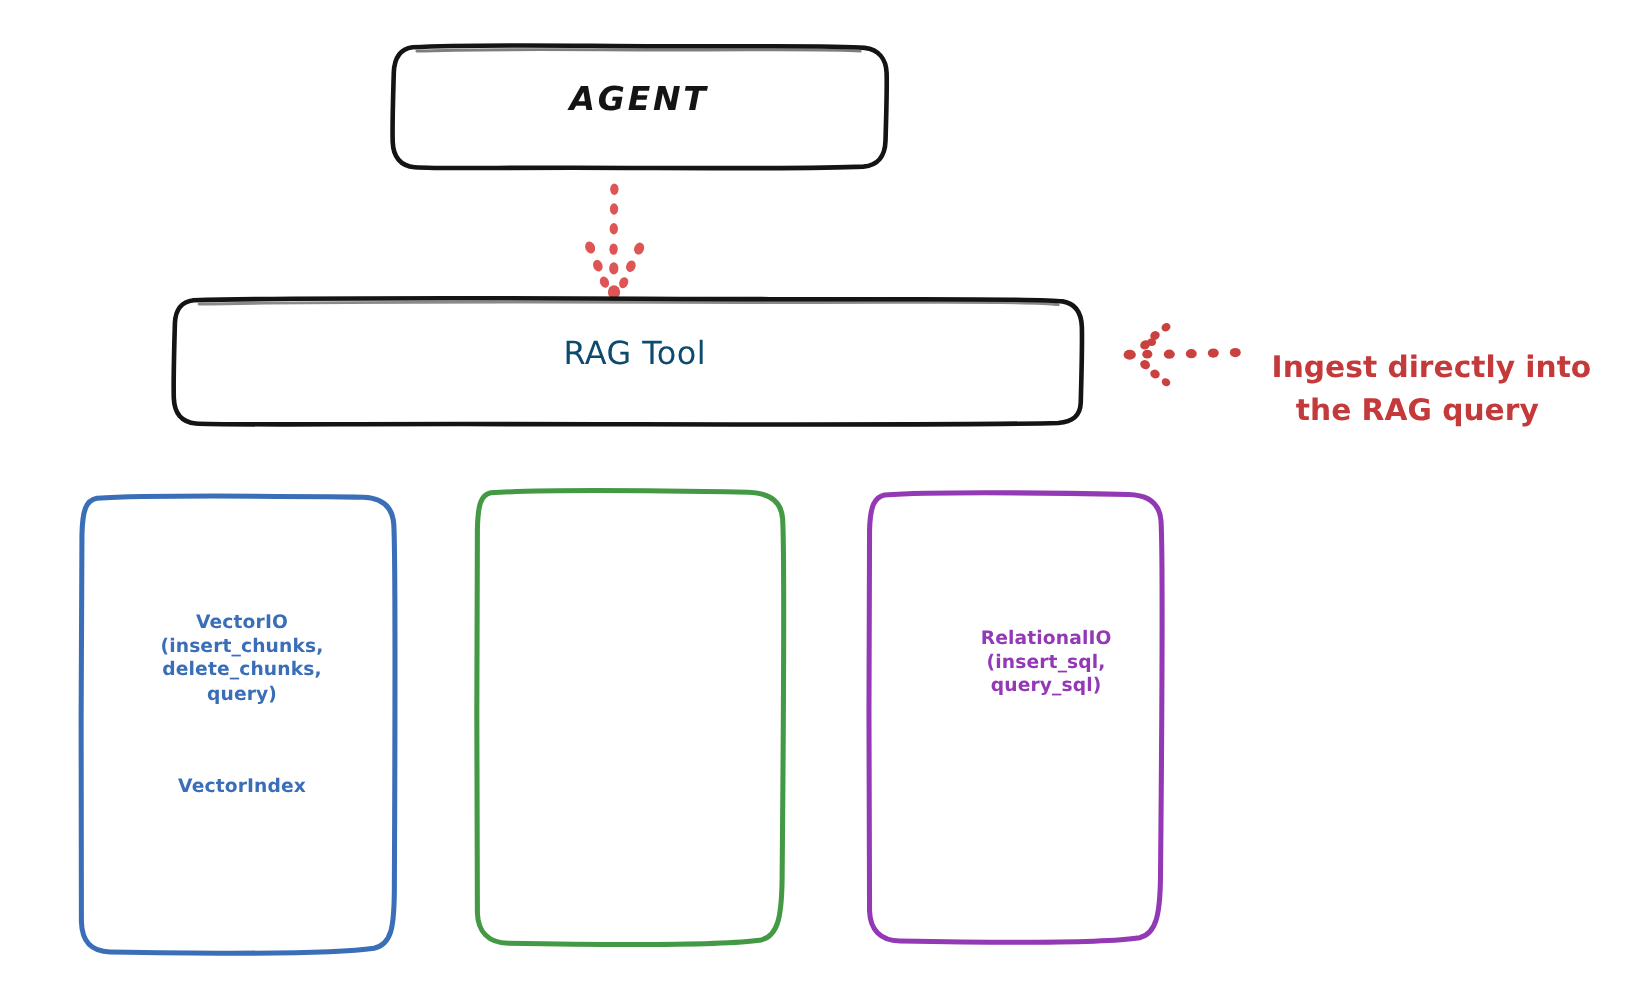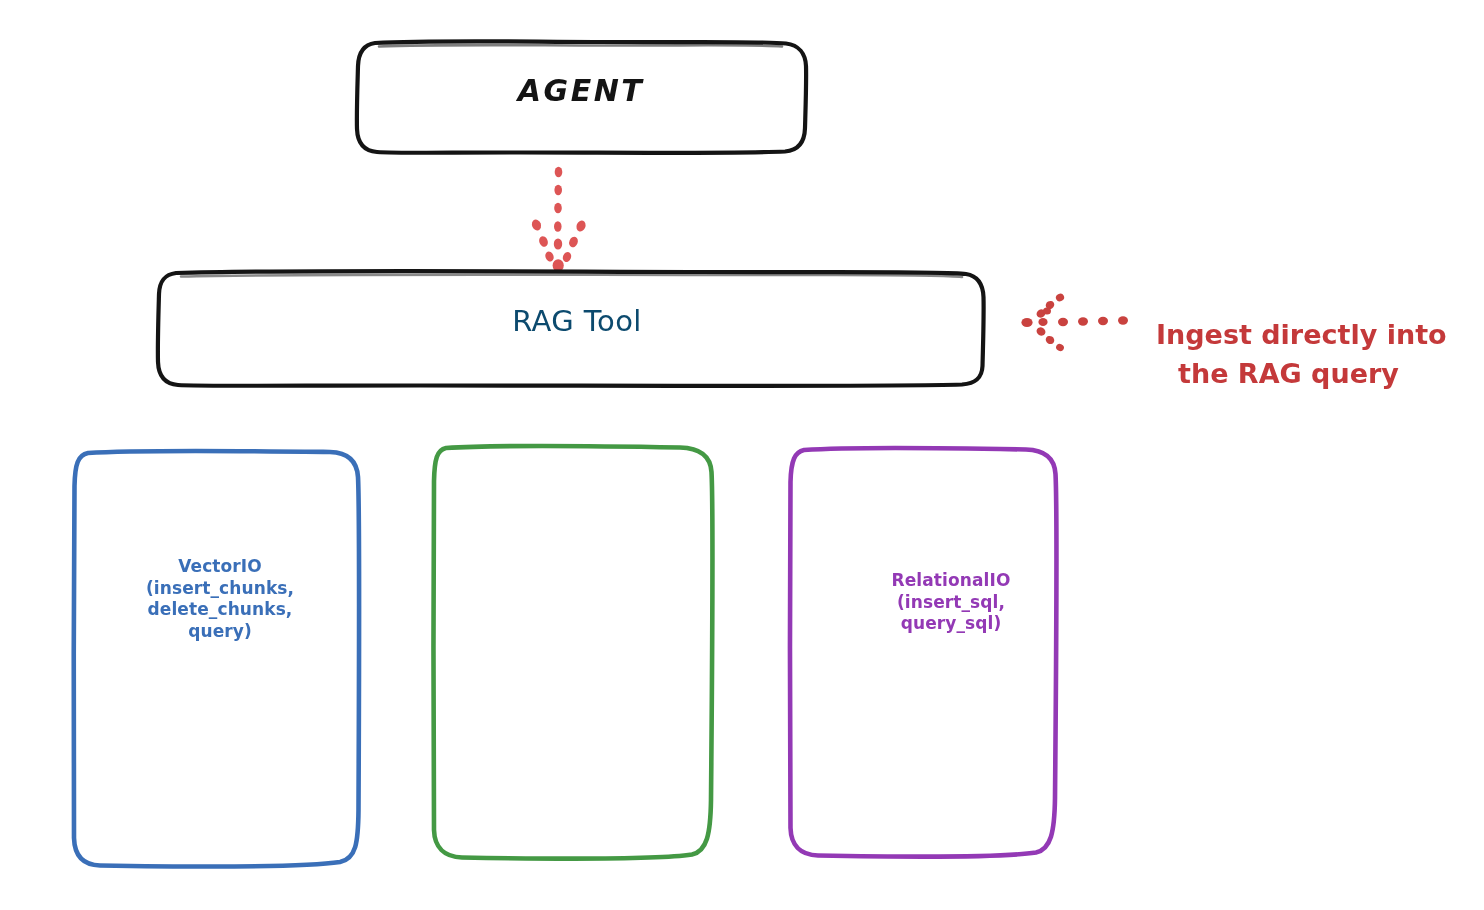--- a/index.html
+++ b/index.html
@@ -228,20 +228,21 @@
 
   <div class="node-label agent-label">AGENT</div>
 
   <div class="node-label ragtool-label">RAG Tool</div>
 
   <div class="node-label store-label vector-label">
     <span class="api">VectorIO
 (insert_chunks,
 delete_chunks,
 query)</span>
+    <span class="idx">VectorIndex</span>
   </div>
 
 
   <div class="node-label store-label rel-label">
     <span class="api">RelationalIO
 (insert_sql,
 query_sql)</span>
   </div>
 
   <div class="annotation">

